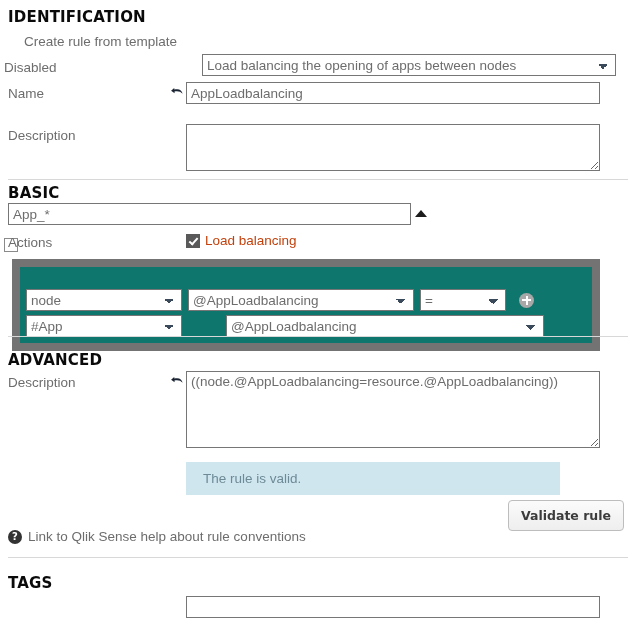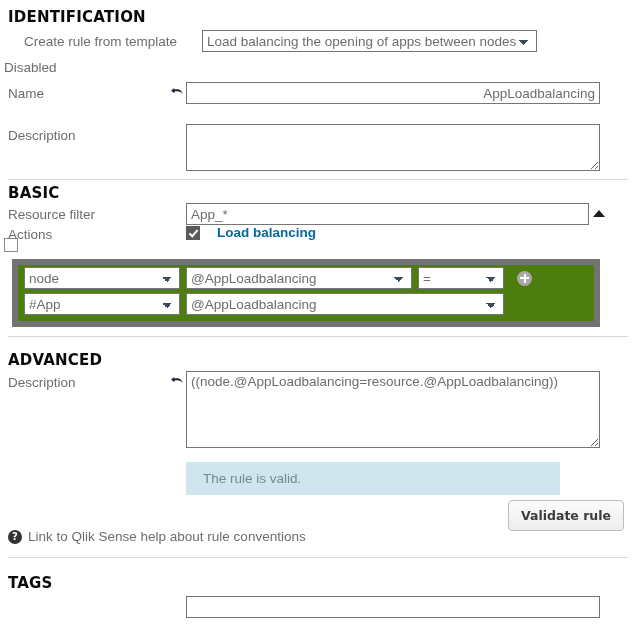--- a/index.html
+++ b/index.html
@@ -121,48 +121,47 @@
     left: 4px;
     top: 1px;
     width: 3px;
     height: 7px;
     border: solid #ffffff;
     border-width: 0 2px 2px 0;
     transform: rotate(42deg);
   }
 
   .cbox-label {
-    margin-left: 17px;
-    color: #0369a1;
+    margin-left: 5px;
+    color: #c2410c;
     font-size: 13.5px;
     line-height: 15px;
-    font-weight: bold;
   }
 
   
   .undo-icon {
     position: absolute;
     width: 14px;
     height: 14px;
     color: #1a2433;
   }
   .undo-icon svg { display: block; }
 
   
   .action-block {
     box-sizing: border-box;
-    border: 6px solid #737373;
-    background: #4d7c0f;
-    padding: 2px 6px 6px 6px;
+    border: 8px solid #737373;
+    background: #0f766e;
+    padding: 22px 6px 6px 6px;
   }
   .action-row {
     display: flex;
     align-items: center;
   }
-  .action-row + .action-row { margin-top: 4px; }
+  .action-row + .action-row { margin-top: 4px; gap: 38px; }
 
   .plus-icon {
     width: 15px;
     height: 15px;
     border-radius: 50%;
     background: #a8a8a8;
     position: relative;
     flex: 0 0 15px;
     margin-left: 13px;
   }
@@ -243,67 +242,66 @@
 
 <div class="page">
 
   <div style="position:absolute;left:8px;top:8px;width:620px;">
     <div class="section-title">IDENTIFICATION</div>
   </div>
 
   <div class="row" style="position:absolute;left:24px;top:30px;width:620px;">
     <div class="label">Create rule from template</div>
     <div class="field">
-      <select class="std" style="width:335px;">
+      <select class="std" style="width:414px;margin-top:24px;">
         <option>Load balancing the opening of apps between nodes</option>
       </select>
     </div>
   </div>
 
   <div class="row" style="position:absolute;left:4px;top:56px;width:620px;flex-direction:column;">
     <div class="label">Disabled</div>
     <div class="field" style="padding-top:2px;">
       <span class="cbox"></span>
     </div>
   </div>
 
   <div class="row" style="position:absolute;left:8px;top:82px;width:620px;">
     <div class="label">Name</div>
     <div class="field">
       <span class="undo-icon" style="left:-16px;top:3px;">
         <svg viewBox="0 0 14 14" width="14" height="14" aria-hidden="true">
           <path d="M4.2 3.1 L1.1 5.8 L4.6 8.3 L4.5 6.6 C8 5.9 10.6 6.6 12.6 8.8 C11.9 5.3 9 3.2 4.4 4.6 Z" fill="#1a2433"></path>
         </svg>
       </span>
-      <input class="std" style="width: 414px; text-align: right;" type="text" value="AppLoadbalancing">
+      <input class="std" style="width: 414px;" type="text" value="AppLoadbalancing">
     </div>
   </div>
 
   <div class="row" style="position:absolute;left:8px;top:124px;width:620px;">
     <div class="label">Description</div>
     <div class="field">
       <textarea class="std" style="width: 414px; height: 47px;" placeholder=""></textarea>
     </div>
   </div>
 
   <hr class="divider" style="position:absolute;left:8px;top:179px;">
 
   <div style="position:absolute;left:8px;top:184px;width:620px;">
     <div class="section-title">BASIC</div>
   </div>
 
   <div class="row" style="position:absolute;left:8px;top:203px;width:620px;">
-    <div class="label">Resource filter</div>
     <div class="field">
       <input class="std" style="width: 403px;" type="text" value="App_*">
       <span class="tri-up"></span>
     </div>
   </div>
 
-  <div class="row" style="position:absolute;left:8px;top:223px;width:620px;">
+  <div class="row" style="position:absolute;left:8px;top:231px;width:620px;">
     <div class="label">Actions</div>
     <div class="field" style="align-items:center;padding-top:2px;">
       <span class="cbox checked"></span>
       <span class="cbox-label">Load balancing</span>
     </div>
   </div>
 
   <div class="action-block" style="position:absolute;left:12px;top:259px;width:588px;">
 
     <div class="action-row">

